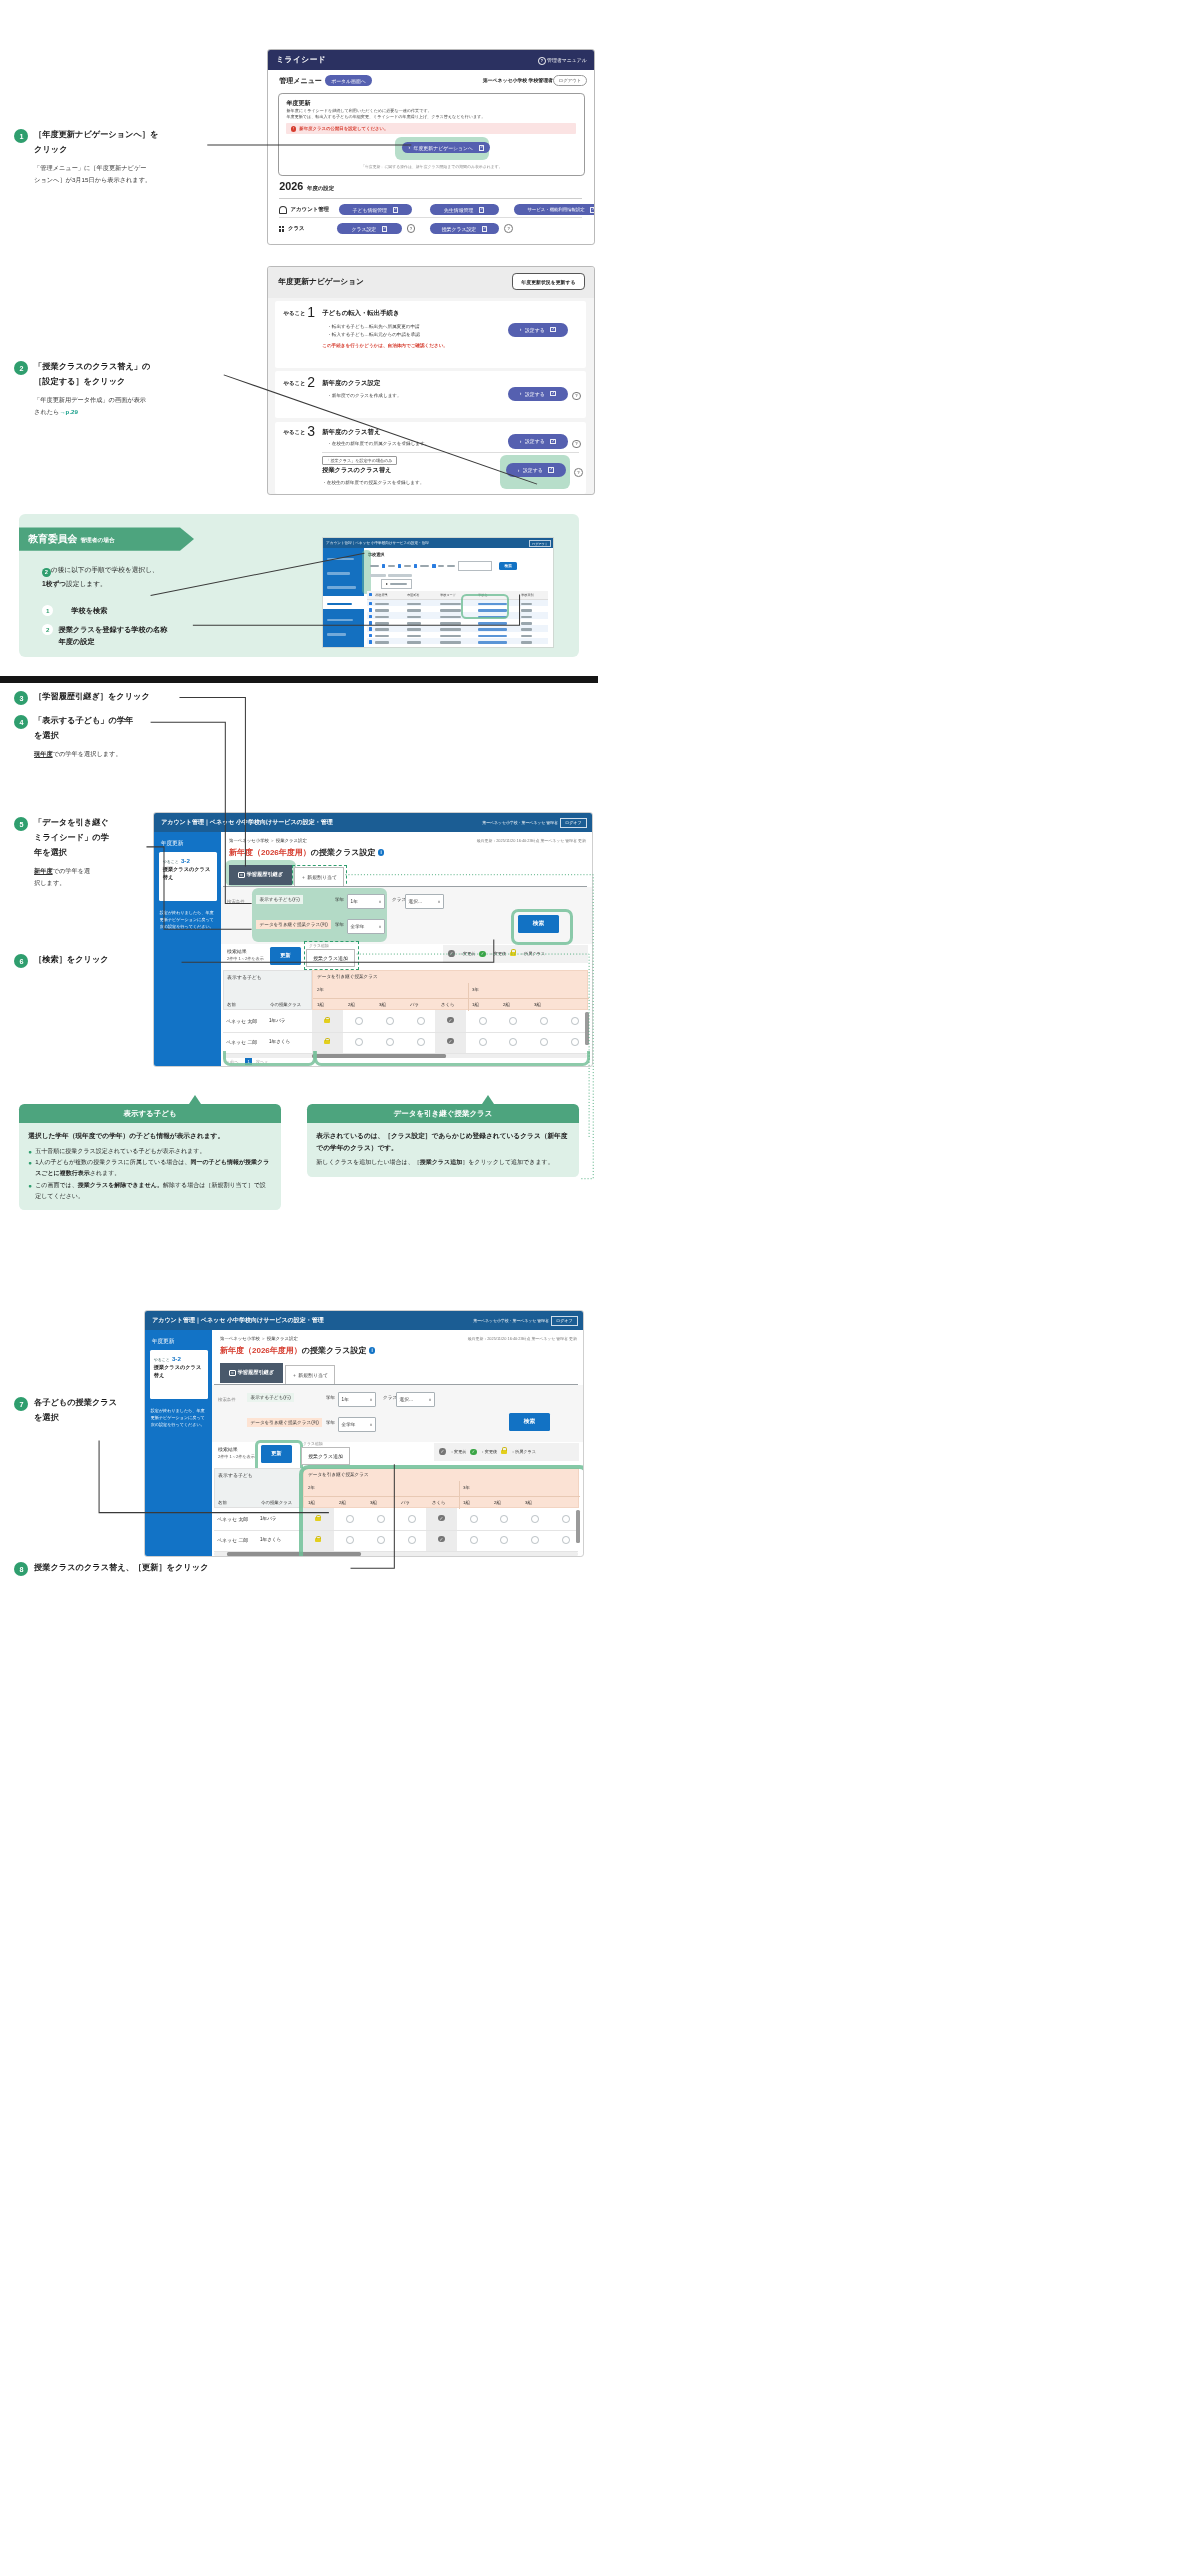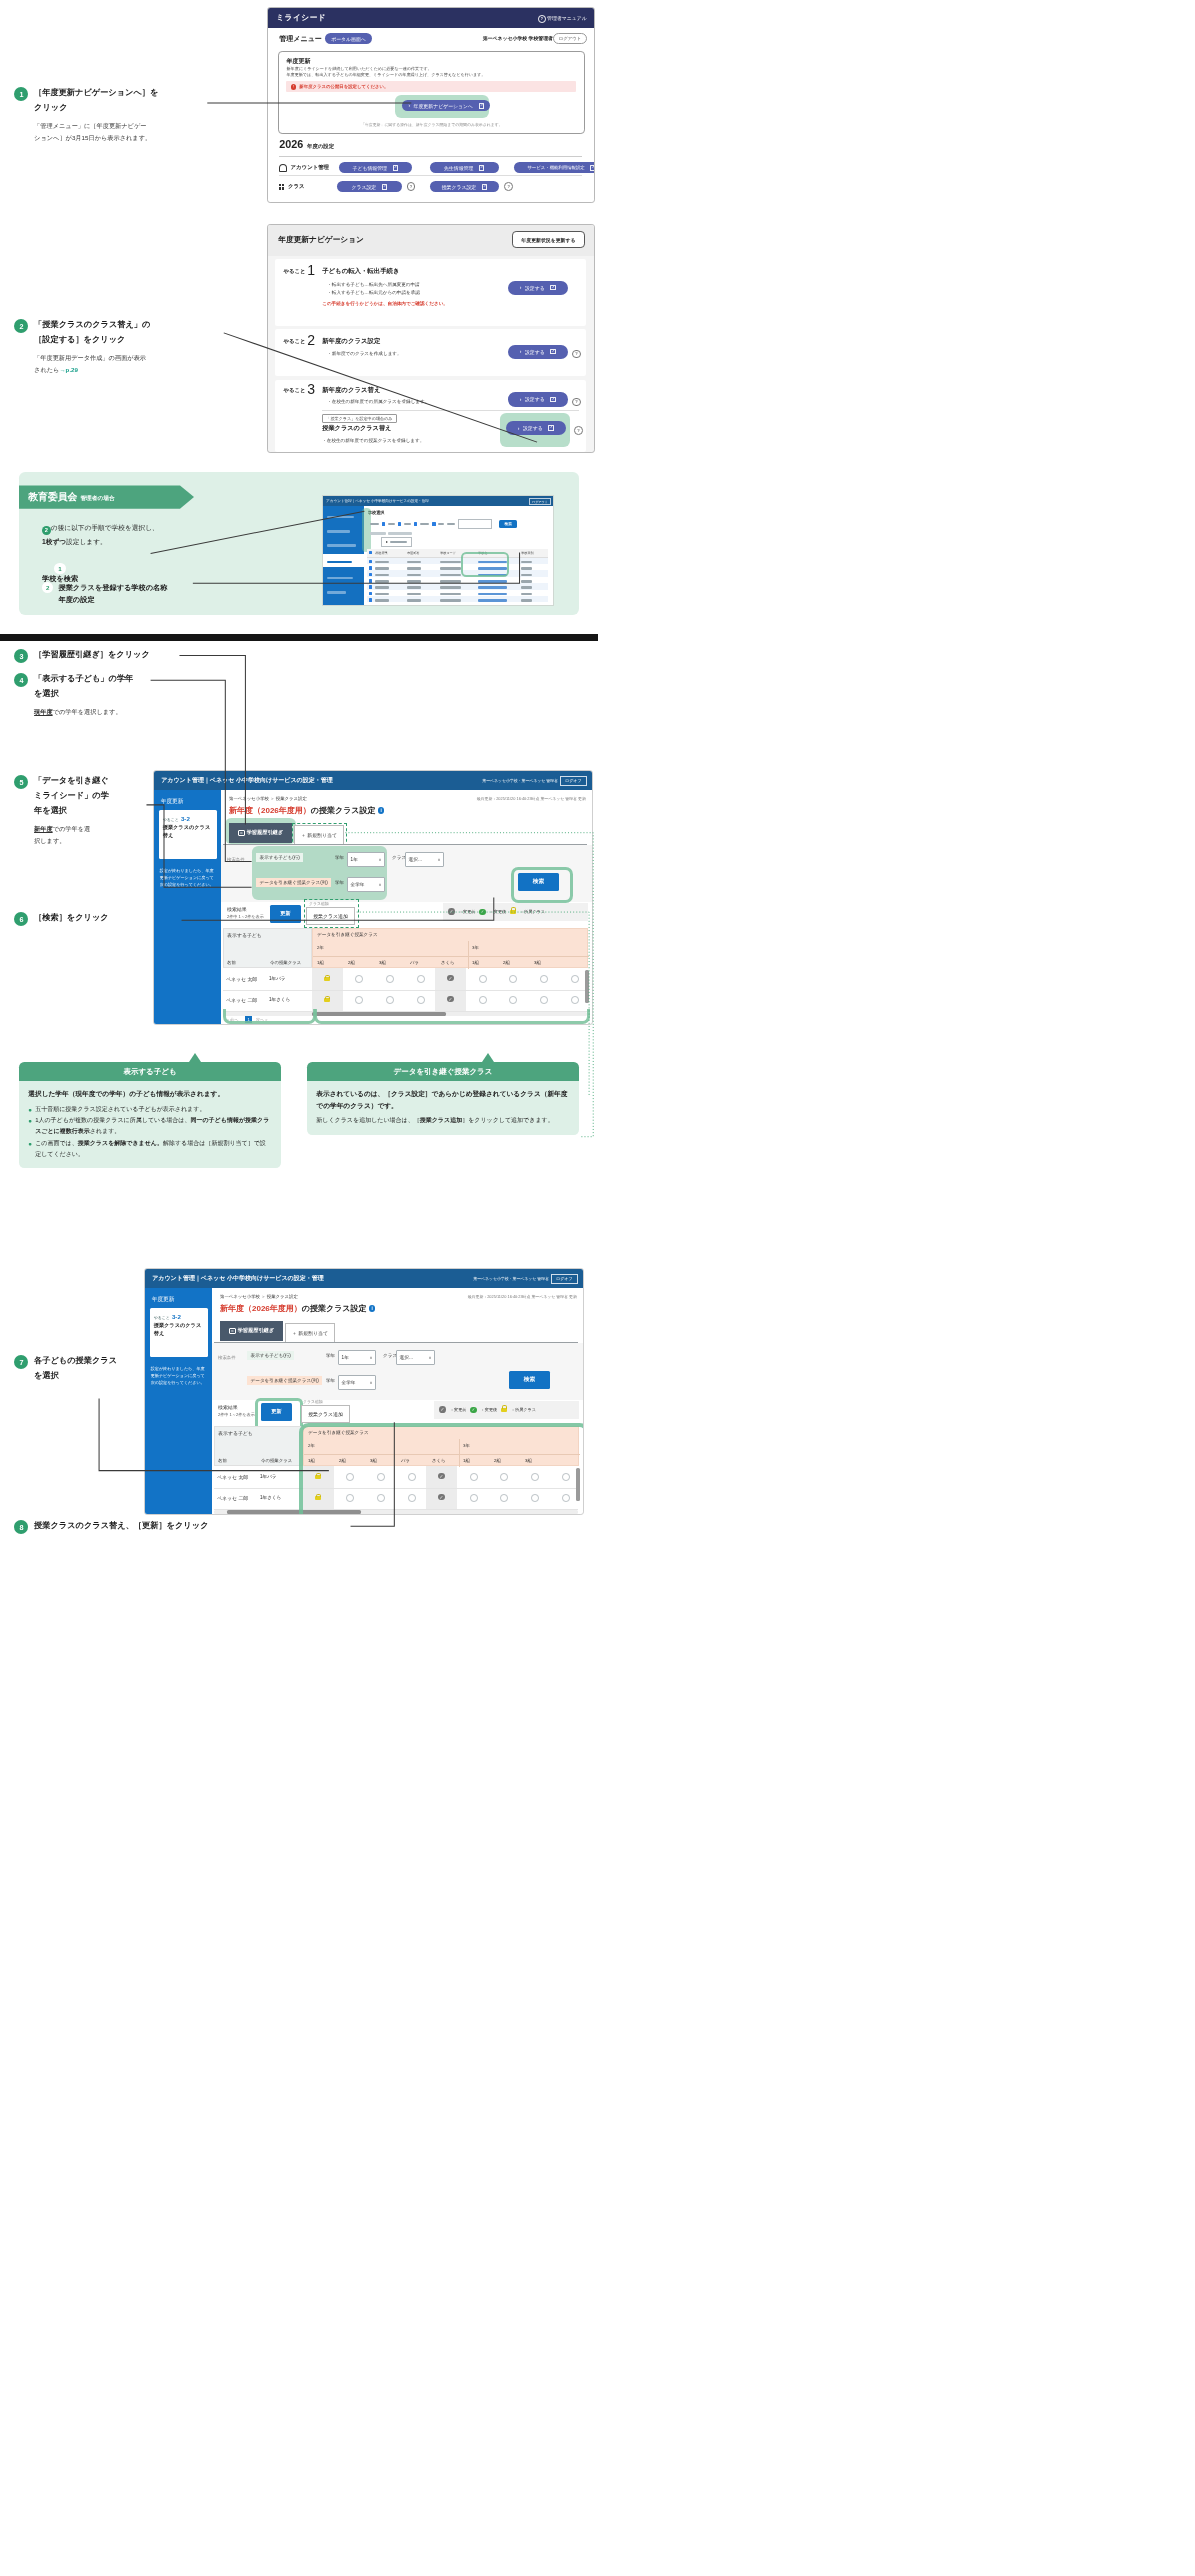--- a/index.html
+++ b/index.html
@@ -1,17 +1,17 @@
 <!DOCTYPE html>
 <html style="font-size:8.2px"><head>
 <meta charset="utf-8">
 <style>
   html,body{margin:0;padding:0;background:#fff;}
   body{font-family:"Liberation Sans","DejaVu Sans",sans-serif;color:#222;}
-  #page{position:relative;width:598px;height:1551px;background:#fff;overflow:hidden;}
+  #page{position:relative;width:598px;height:1551px;background:#fff;overflow:hidden;margin-top:42px;}
   .abs{position:absolute;}
   .nowrap{white-space:nowrap;}
   
   .step{position:absolute;display:flex;gap:5.7px;align-items:flex-start;}
   .snum{flex:none;width:14px;height:14px;border-radius:50%;background:#2f9e6e;color:#fff;font-weight:bold;
         font-size:7.2px;display:flex;align-items:center;justify-content:center;margin-top:1px;}
   .stitle{font-size:8.2px;font-weight:bold;color:#1c1c1c;line-height:1.8;}
   .sbody{font-size:6.2px;color:#333;line-height:1.95;margin-top:4.6px;}
   .tlink{color:#1ba08c;font-weight:bold;}
   .u{font-weight:bold;text-decoration:underline;}
@@ -194,21 +194,21 @@
 
   <div class="abs" style="left:19px;top:472px;width:560px;height:143px;background:#def0e7;border-radius:6.2px;">
     <div class="govbadge" style="left:0;top:13.4px;width:175px;box-sizing:border-box;">
       <span style="font-size:9.8px;font-weight:bold;">教育委員会</span>
       <span style="font-size:5.7px;font-weight:bold;">管理者の場合</span>
     </div>
     <div class="abs" style="left:23px;top:49px;font-size:6.7px;line-height:2;">
       <div><span class="gc">2</span><span>の後に以下の手順で学校を選択し、</span></div>
       <div><b>1校ずつ</b><span>設定します。</span></div>
     </div>
-    <div class="abs" style="left:23px;top:91px;display:flex;gap:0;align-items:center;flex-direction:column;">
+    <div class="abs" style="left:23px;top:91px;display:flex;gap:18px;align-items:center;">
       <span class="wc">1</span>
       <span style="font-size:7.2px;font-weight:bold;">学校を検索</span>
     </div>
     <div class="abs" style="left:23px;top:110px;display:flex;gap:5.2px;align-items:flex-start;">
       <span class="wc">2</span>
       <span style="font-size:7.2px;font-weight:bold;line-height:1.7;"><span>授業クラスを登録する学校の名称</span><br><span>年度の設定</span></span>
     </div>
 
     <div class="abs" style="left:303px;top:23px;width:230px;height:109px;background:#fff;border:0.5px solid #cfd8d2;overflow:hidden;">
       <div class="abs" style="left:0;top:0;width:230px;height:10.3px;background:#1b5d94;color:#fff;">

